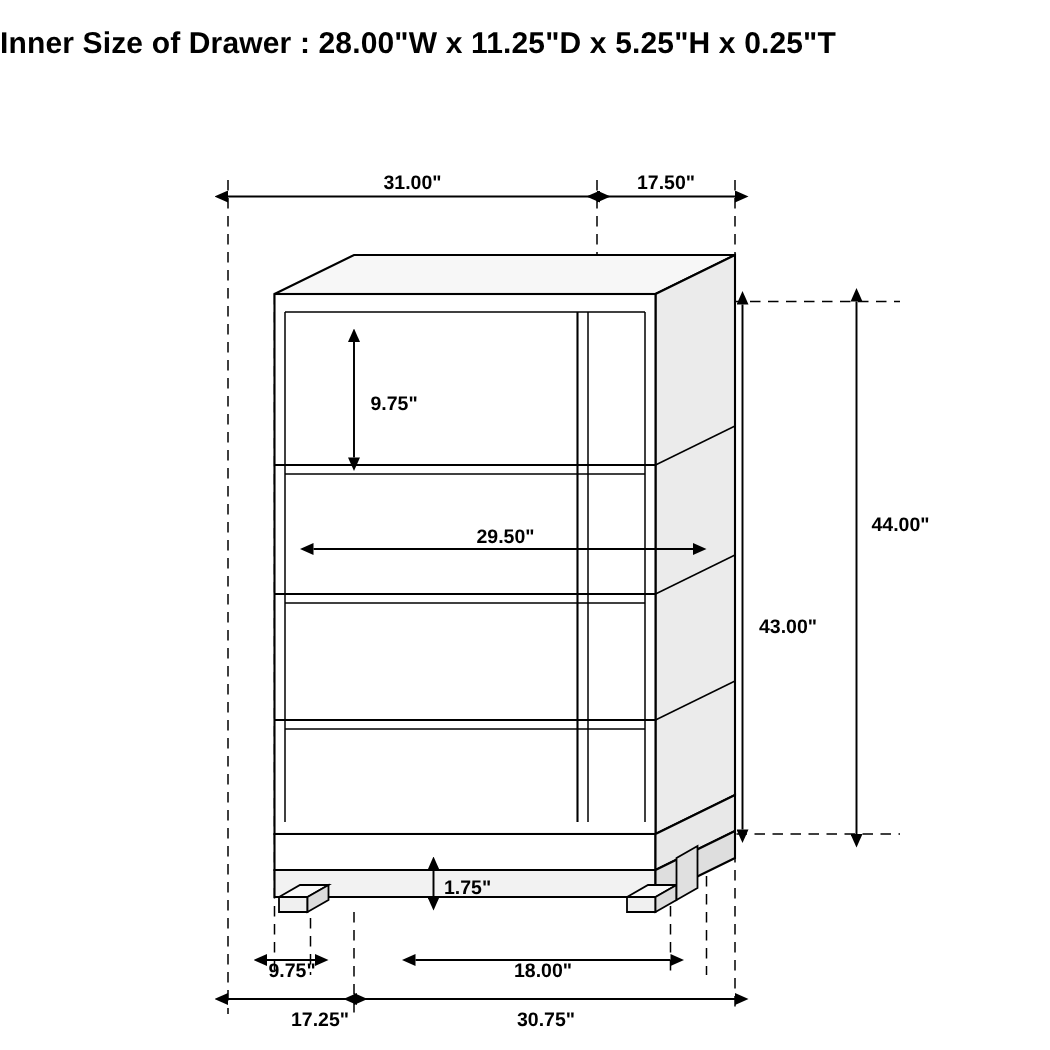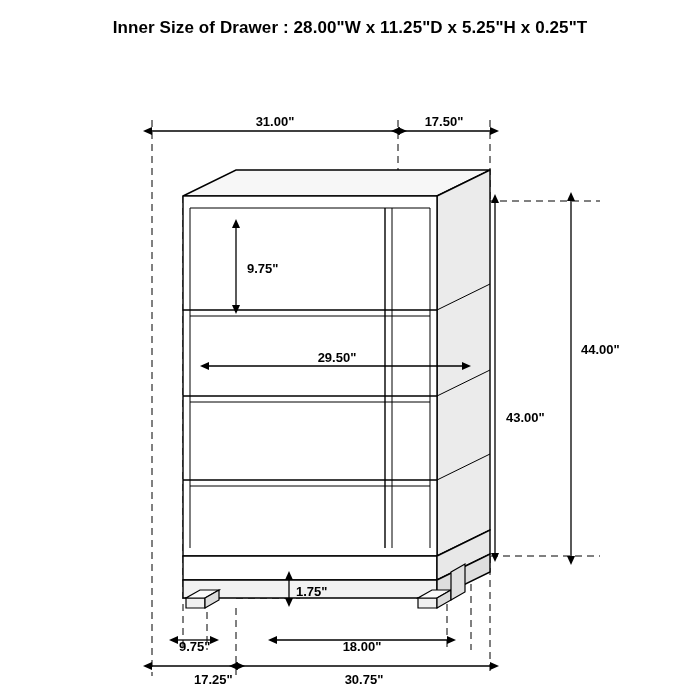--- a/index.html
+++ b/index.html
@@ -18,22 +18,21 @@
   #page {
     position: relative;
     width: 700px;
     height: 700px;
   }
   #title {
     position: absolute;
     top: 18px;
     left: 0;
     width: 700px;
-    text-align: center;
-    font-size: 17px;
+    font-size: 20px;
     font-weight: bold;
     letter-spacing: 0.1px;
     color: #000;
   }
   #diagram {
     position: absolute;
     top: 0;
     left: 0;
   }
   .dimtext {

